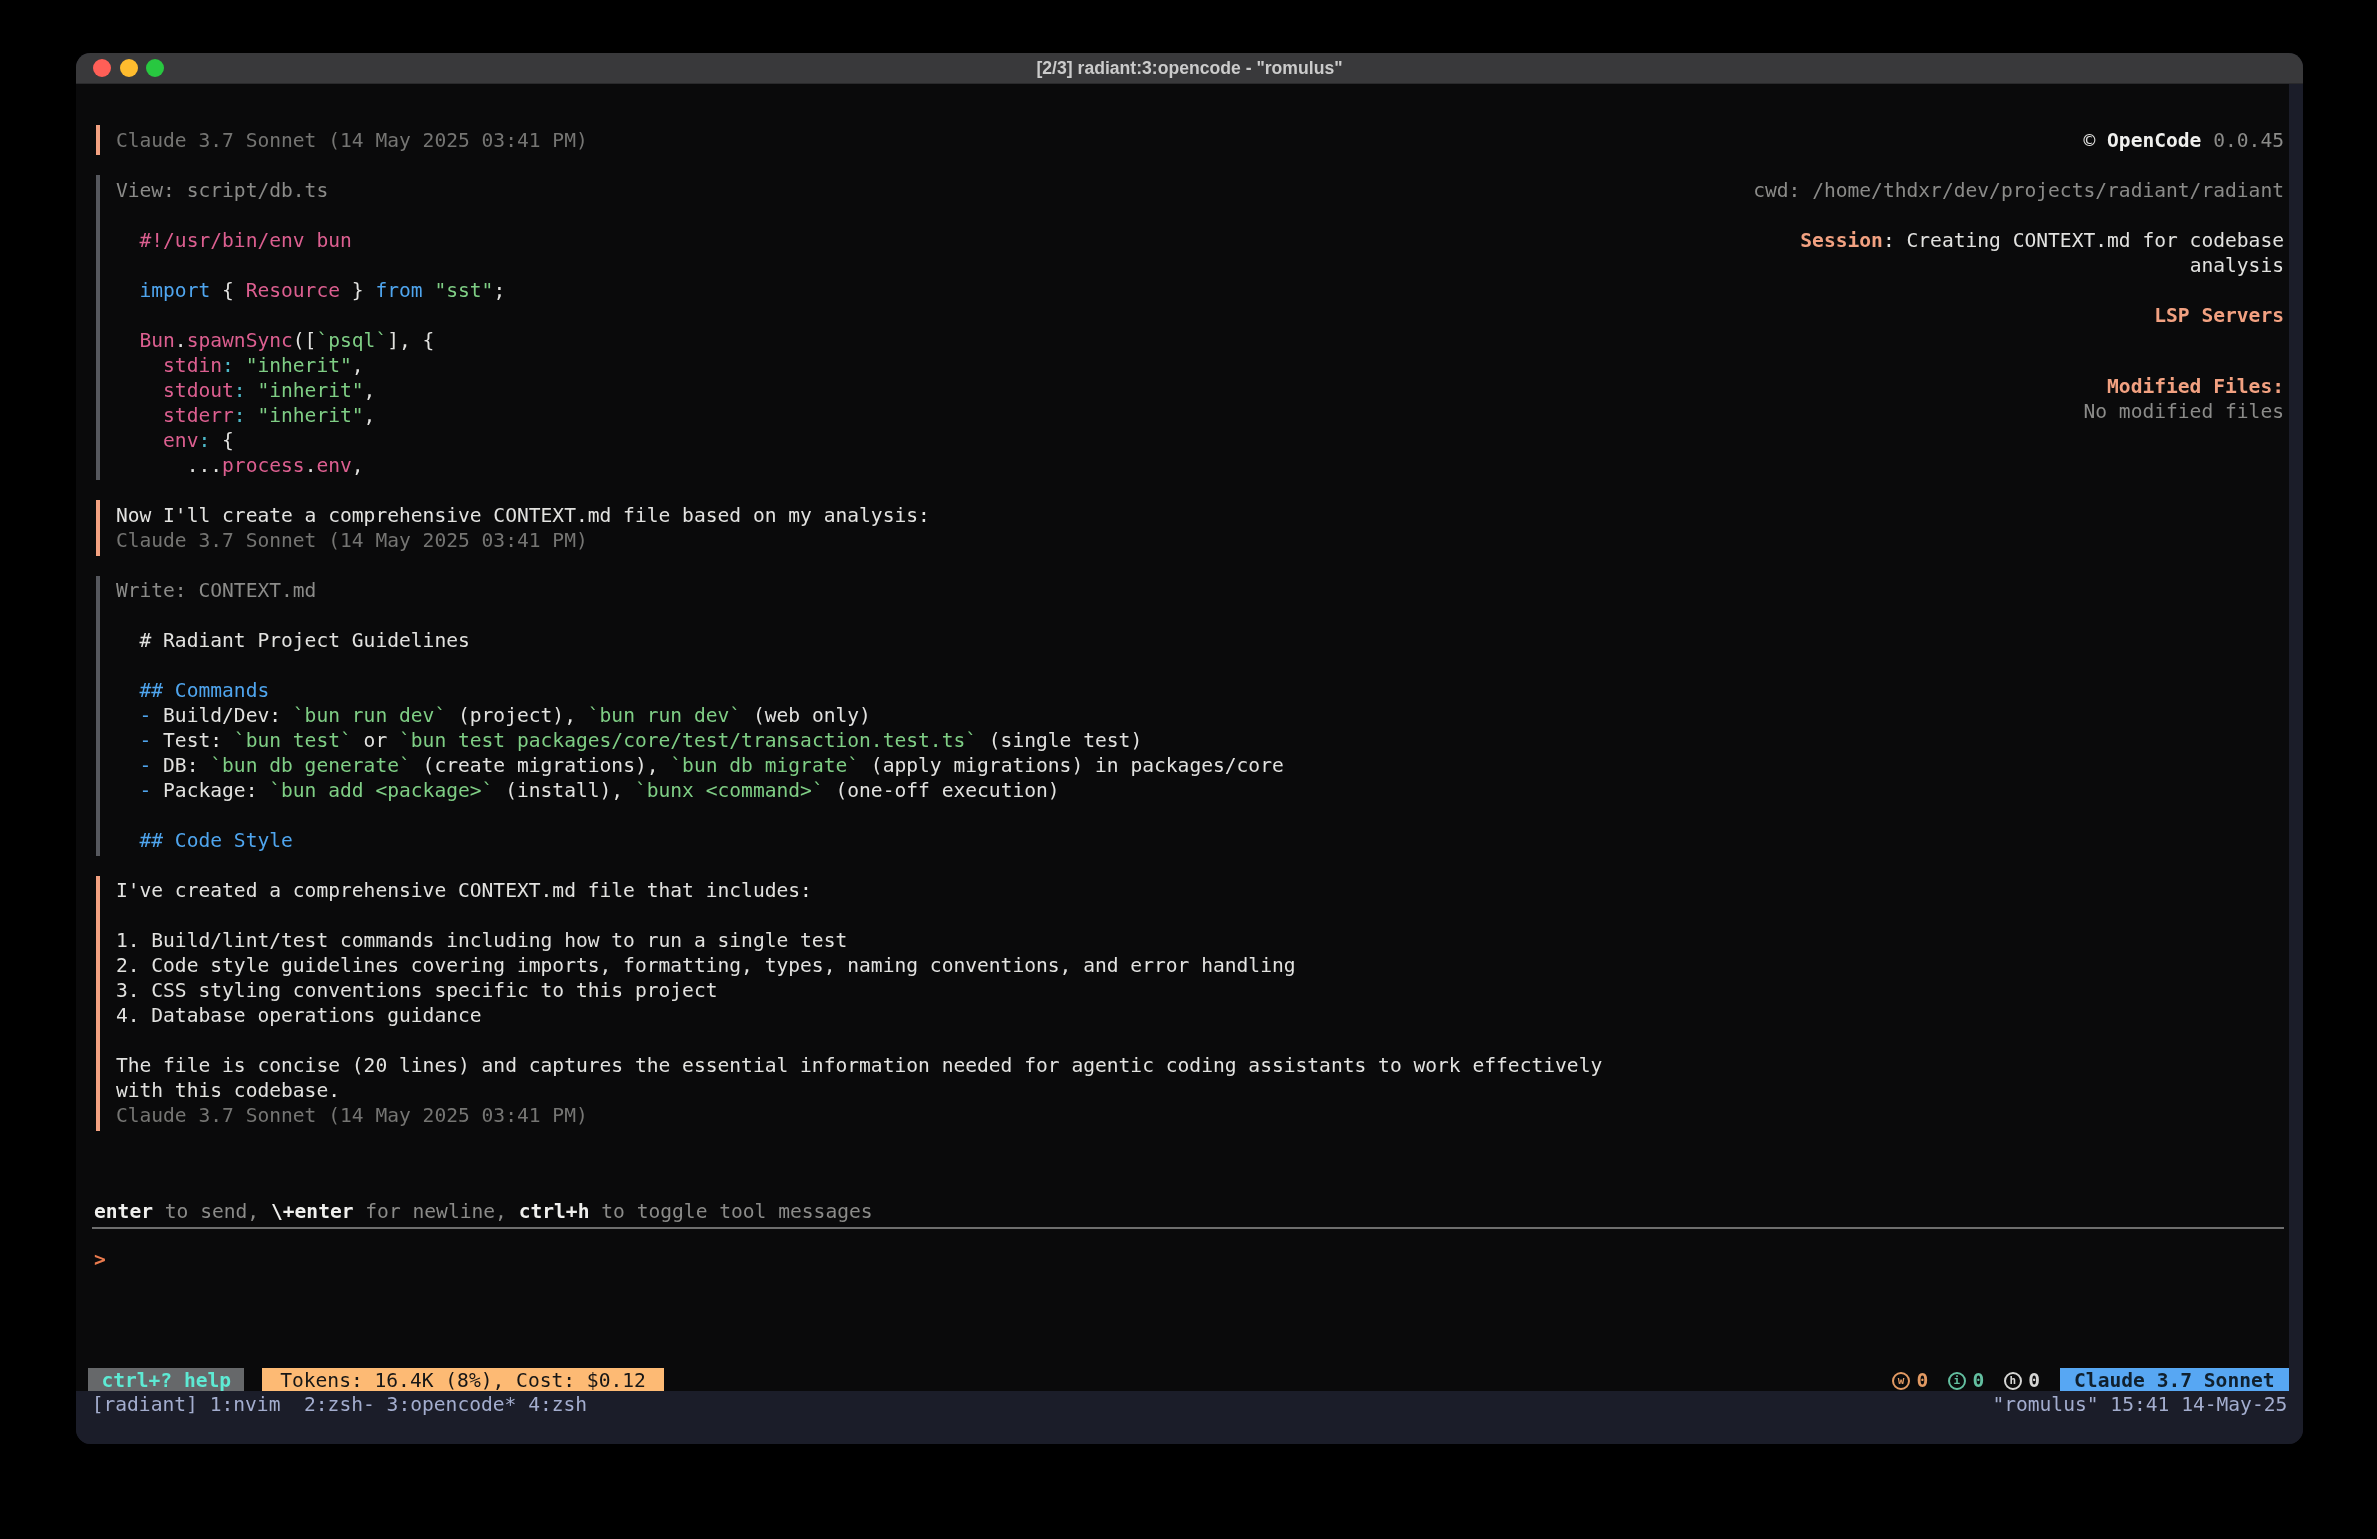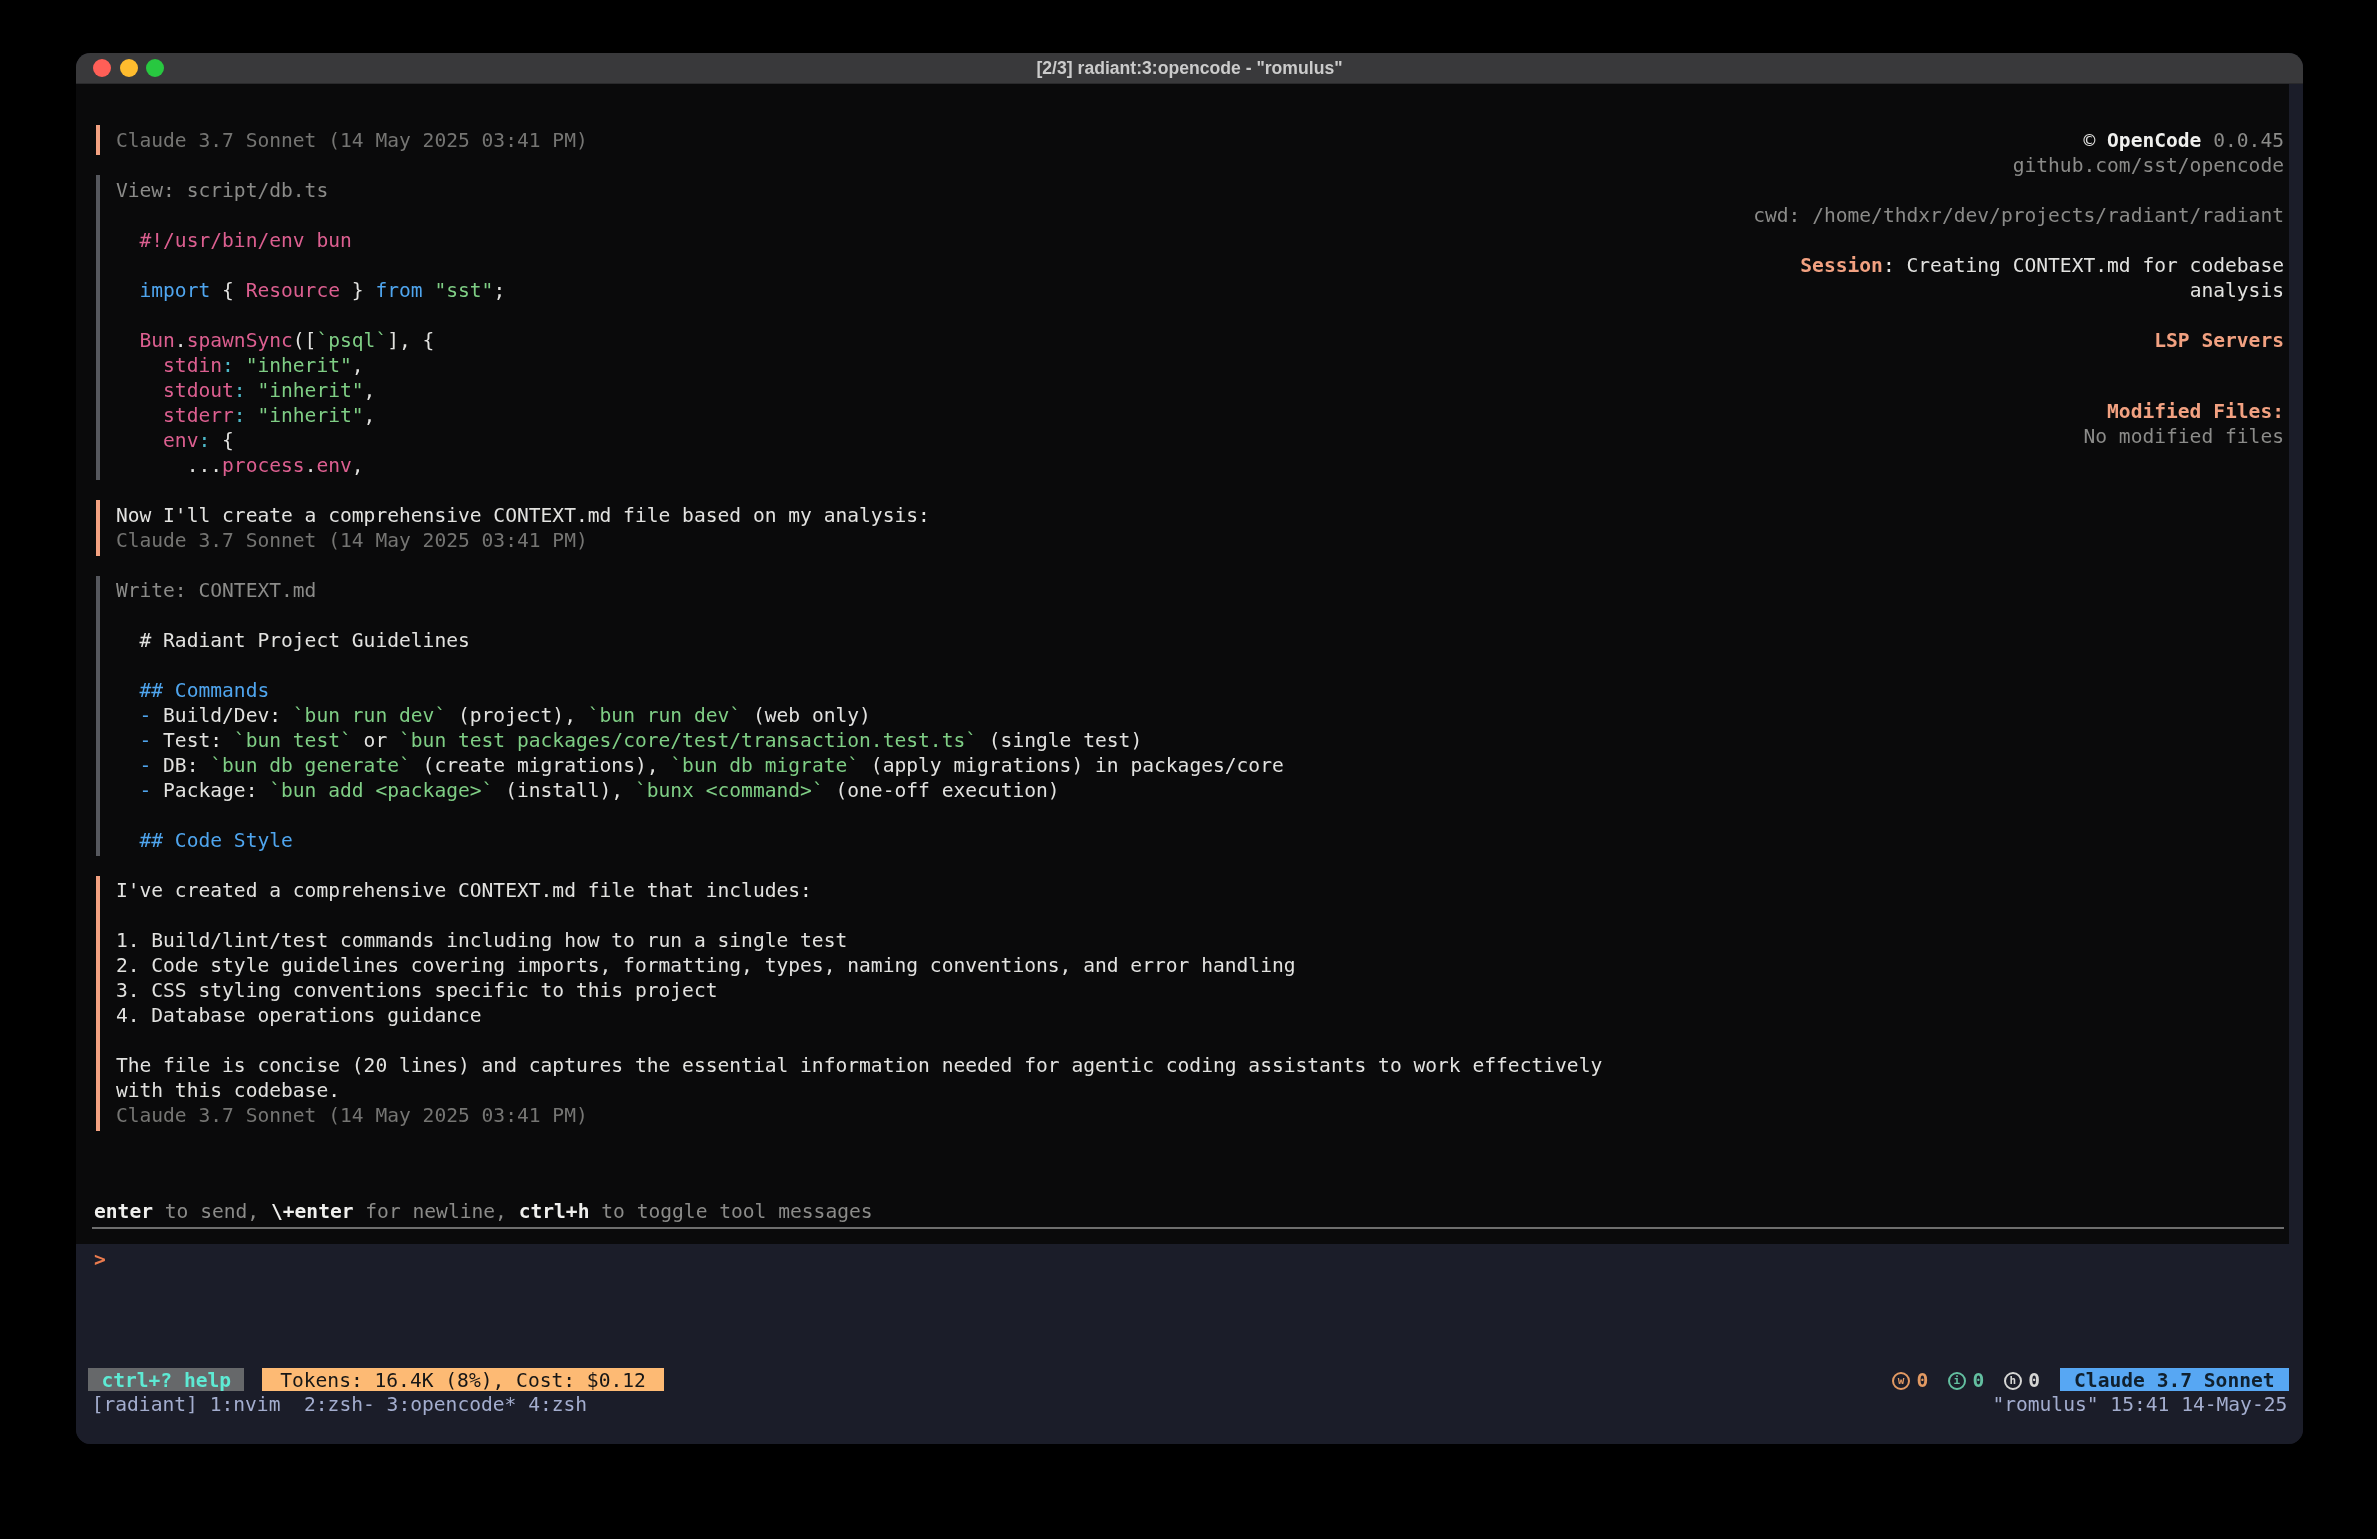--- a/index.html
+++ b/index.html
@@ -9,21 +9,21 @@
   .window{position:absolute;left:76px;top:53px;width:2227px;height:1391px;
           background:var(--tmux_bg,#1b1d29);border-radius:14.4px;overflow:hidden;}
 
   .titlebar{height:31px;background:var(--titlebar_bg,#39393b);
             display:flex;align-items:center;justify-content:center;position:relative;
             font:700 17.6px "Liberation Sans",sans-serif;color:#cbcbcb;
             border-bottom:0.7px solid #2a2a2c;box-sizing:border-box;}
   .lights{position:absolute;left:17px;top:0;height:100%;display:flex;align-items:center;gap:8.5px;}
   .light{width:18px;height:18px;border-radius:50%;}
 
-  .term{position:absolute;left:0;top:31px;width:2213px;height:1160px;
+  .term{position:absolute;left:0;top:31px;width:2213px;height:1307px;
         background:var(--terminal_bg,#0a0a0b);
         font:19.6px/25px "DejaVu Sans Mono","Liberation Mono",monospace;color:#e2e2e0;}
 
   .line{height:25px;white-space:pre;}
 
   #chat{position:absolute;left:19.6px;top:41px;right:626px;}
   .block{display:flex;margin-bottom:20px;}
   .block .bar{width:4.6px;margin-right:15.7px;flex:none;}
   .block.assistant .bar{background:var(--accent_orange,#f2a181);}
   .block.tool .bar{background:var(--tool_bar_gray,#56585e);}
@@ -143,21 +143,20 @@
             <div class="line"><span class="c-w">The file is concise (20 lines) and captures the essential information needed for agentic coding assistants to work effectively</span></div>
             <div class="line"><span class="c-w">with this codebase.</span></div>
             <div class="line"><span class="c-t">Claude 3.7 Sonnet (14 May 2025 03:41 PM)</span></div>
           </div>
         </div>
       </div>
 
     <div class="sidebar" id="sidebar">
         <div class="side-section">
           <div class="line"><span class="c-w">© </span><span class="c-B">OpenCode</span><span class="c-d"> 0.0.45</span></div>
-          <div class="line"><span class="c-d">github.com/sst/opencode</span></div>
         </div>
         <div class="side-section">
           <div class="line"><span class="c-d">cwd: /home/thdxr/dev/projects/radiant/radiant</span></div>
         </div>
         <div class="side-section">
           <div class="line"><span class="c-o">Session</span><span class="c-w">: Creating CONTEXT.md for codebase</span></div>
           <div class="line"><span class="c-w">analysis</span></div>
         </div>
         <div class="side-section" style="margin-bottom: 46px;">
           <div class="line"><span class="c-o">LSP Servers</span></div>

